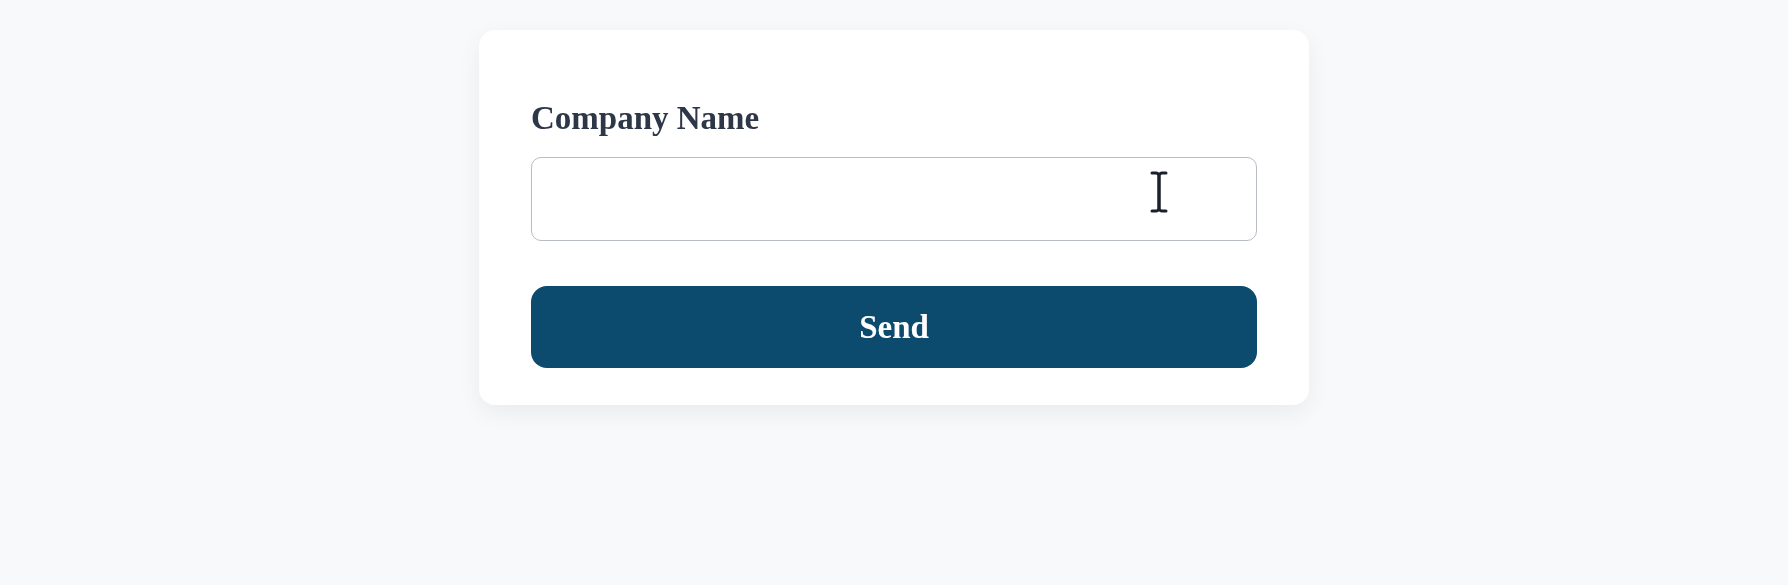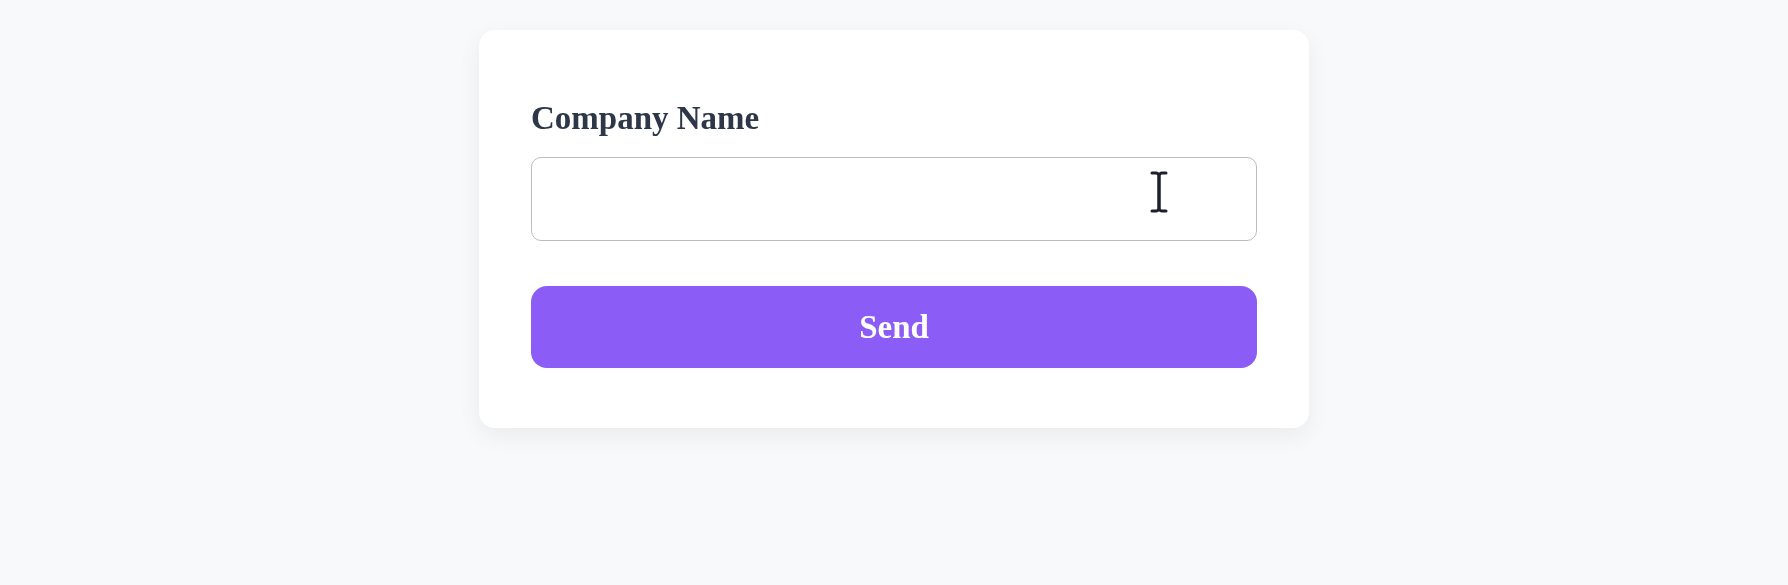--- a/index.html
+++ b/index.html
@@ -17,21 +17,21 @@
       align-items: flex-start;
       justify-content: center;
       padding-top: 30px;
     }
 
     .card {
       width: 830px;
       background-color: #ffffff;
       border-radius: 16px;
       box-shadow: 0 8px 24px rgba(0, 0, 0, 0.06);
-      padding: 70px 52px 60px 52px;
+      padding: 70px 52px 37px 52px;
     }
 
     .label {
       font-size: 33px;
       font-weight: 700;
       color: #2d3748;
       margin-bottom: 20px;
       display: block;
       font-family: "Roboto Slab", Georgia, "Times New Roman", serif;
     }
@@ -56,21 +56,21 @@
     .cursor-icon {
       position: absolute;
       right: 88px;
       top: 14px;
       pointer-events: none;
     }
 
     .send-button {
       width: 100%;
       height: 82px;
-      background-color: #8b5cf6;
+      background-color: #0c4a6e;
       border: none;
       border-radius: 16px;
       color: #ffffff;
       font-size: 33px;
       font-weight: 700;
       font-family: "Roboto Slab", Georgia, "Times New Roman", serif;
       cursor: pointer;
     }
   </style>
 </head>

